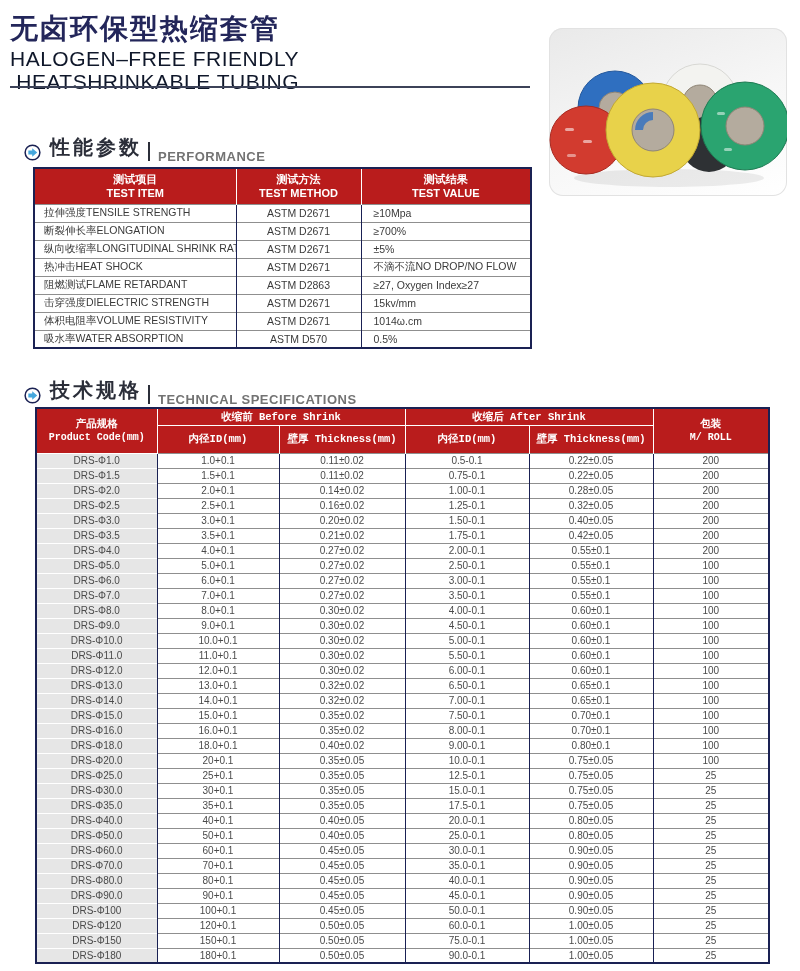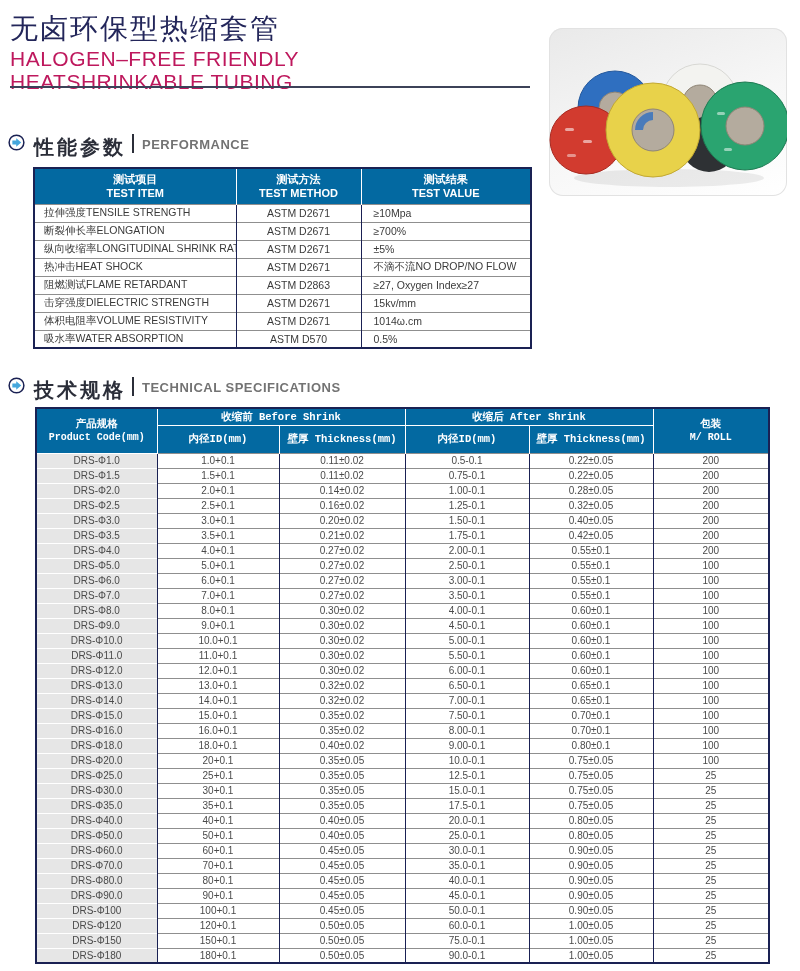--- a/index.html
+++ b/index.html
@@ -1,44 +1,44 @@
 <!DOCTYPE html>
 <html><head>
 <meta charset="utf-8">
 <style>
   * { margin:0; padding:0; box-sizing:border-box; }
   html,body { background:#fff; }
   body { font-family:"Liberation Sans", sans-serif; }
   .page { position:relative; width:800px; height:971px; background:#fff; overflow:hidden; }
 
   
-  .title { position:absolute; left:10px; top:10px; font-size:28px; font-weight:normal;
+  .title { position:absolute; left:10px; top:10px; font-size:28px; font-weight:bold;
            color:#23265a; letter-spacing:2px; }
   .subtitle { position:absolute; left:10px; top:47px; font-size:21px; line-height:1.1;
-              color:#be185d; letter-spacing:0.5px; }
+              color:#0f172a; letter-spacing:0.5px;text-align:right; }
   .header-rule { position:absolute; left:10px; top:86px; width:520px; height:2px; background:#3c4258; }
 
   .photo { position:absolute; left:549px; top:28px; width:238px; height:168px;
            border-radius:14px; background:linear-gradient(160deg,#e9e9e9 0%,#f7f7f7 55%,#ffffff 100%);
            box-shadow:inset 0 0 0 1px #e2e2e2; overflow:hidden; }
   .photo svg { display:block; }
 
   
-  .sec-head { position:absolute; left:8px; display:flex; align-items:flex-start; }
+  .sec-head { position:absolute; left:24px; display:flex; align-items:flex-end; }
   .sec-head.s1 { top:134px; }
   .sec-head.s2 { top:377px; }
   .sec-icon { display:inline-flex; margin-right:9px; }
   .sec-zh { font-size:20px; font-weight:bold; color:#2b2e39; letter-spacing:3px; }
   .sec-divider { width:2px; height:19px; background:#2b2e39; margin:0 8px 0 6px; }
   .sec-en { font-size:13px; font-weight:bold; color:#737373; letter-spacing:0.5px; position:relative; top:3px; }
 
   
   table { border-collapse:collapse; table-layout:fixed; }
   th, td { overflow:hidden; white-space:nowrap; }
-  thead th { background:#0369a1; color:#ffffff; font-weight:bold; text-align:center; vertical-align:middle; }
+  thead th { background:#b91c1c; color:#ffffff; font-weight:bold; text-align:center; vertical-align:middle; }
   thead th .zh { display:block; line-height:1.35; }
   thead th .en { display:block; line-height:1.25; }
 
   
   .perf { position:absolute; left:33px; top:167px; width:497px; border:2px solid #1a2153; }
   .perf thead th { font-size:11px; height:36px; border-left:1px solid rgba(255,255,255,0.75); }
   .perf thead th:first-child { border-left:none; }
   .perf tbody td { font-size:10.5px; color:#3a3a3a; height:18px;
                    border-top:1px solid #8f8f8f; border-left:1px solid #1a2153; }
   .perf tbody td:first-child { border-left:none;margin-top:13px; }

